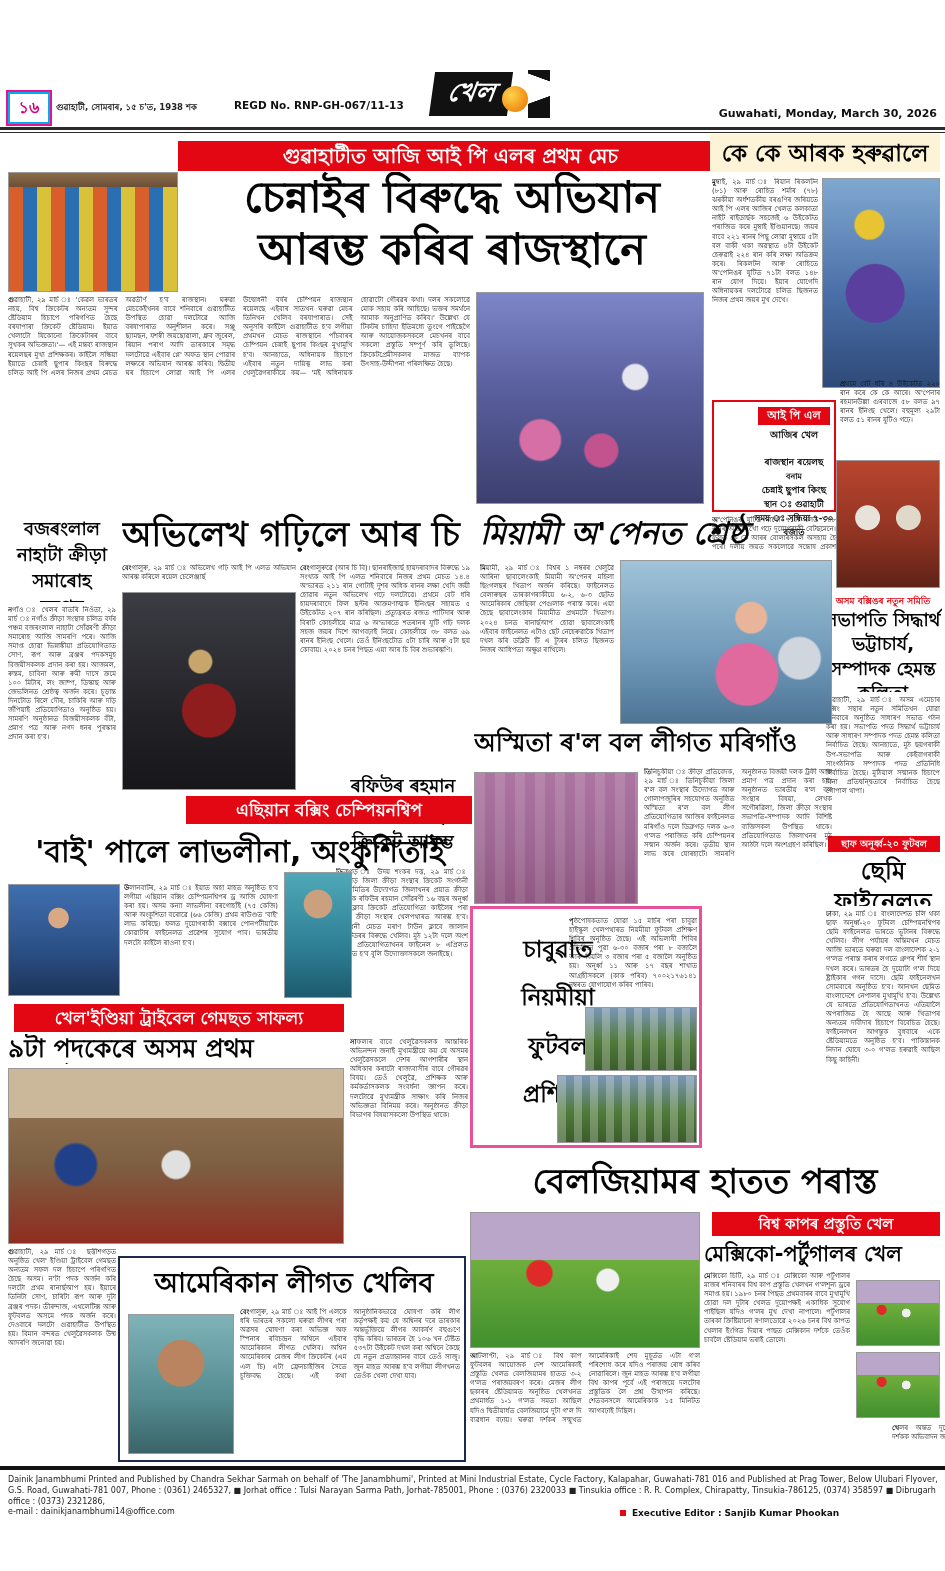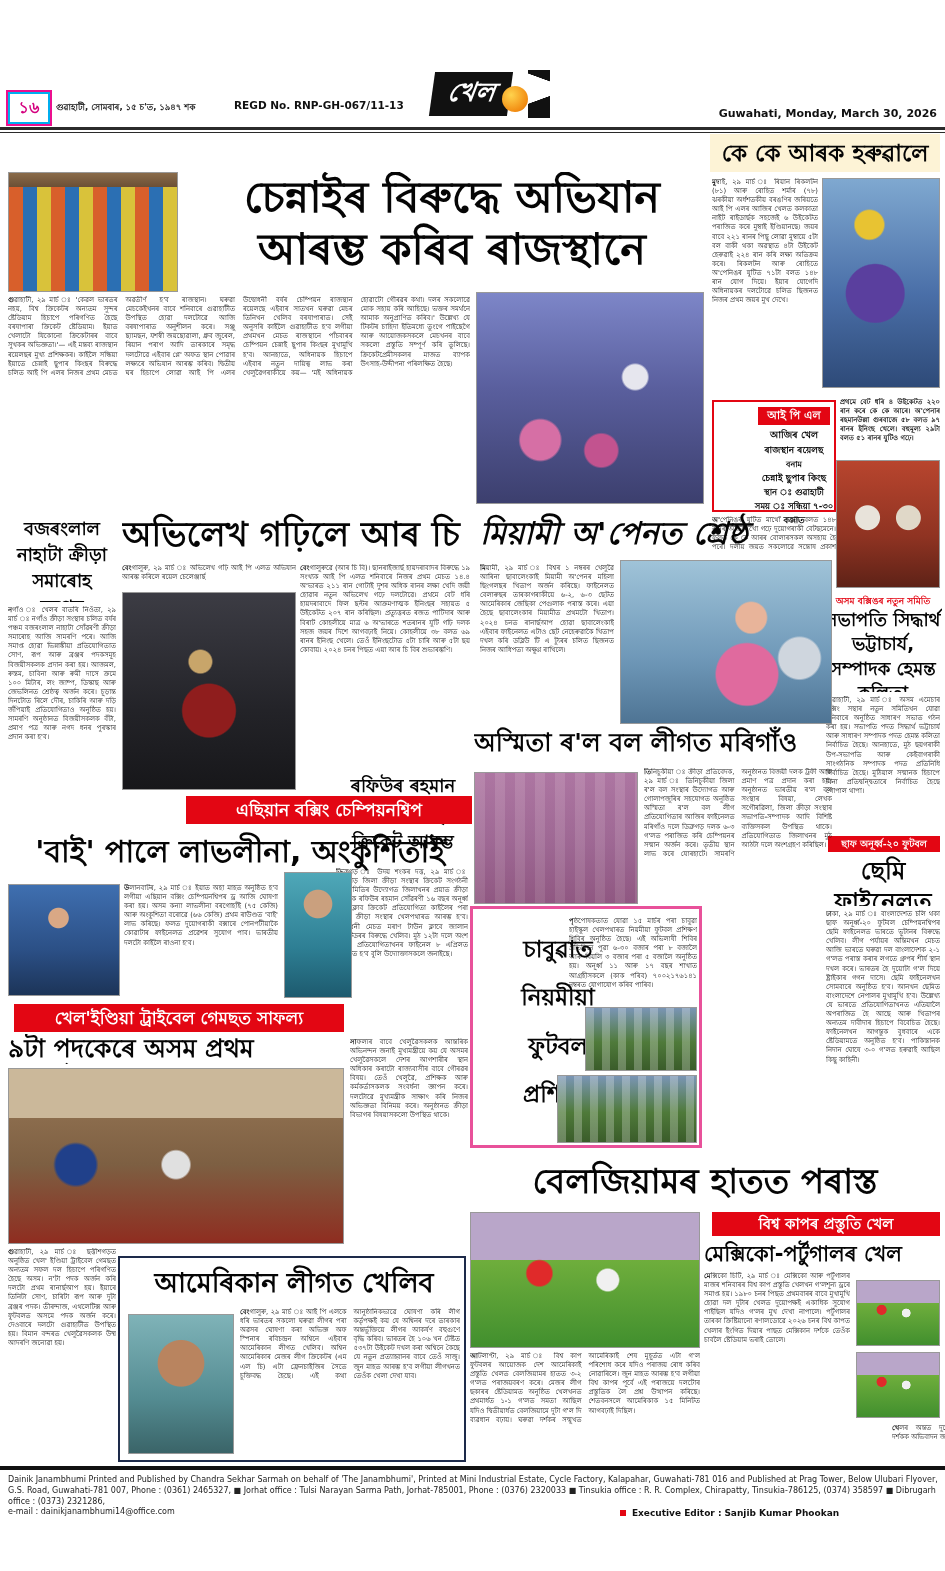--- a/index.html
+++ b/index.html
@@ -75,53 +75,54 @@
   .pinkbox{border:3px solid #e8519a;box-sizing:border-box;background:#fff;}
   .ashbox{border:2px solid #1d2a4a;box-sizing:border-box;background:#fff;}
   .small-bold{font-weight:bold;}
 </style>
 </head>
 <body>
 
 <div class="page">
 
   <div class="abs pgnum" style="left:8px;top:92px;width:38px;height:28px;font-size:16px;">১৬</div>
-  <div class="abs small-bold" style="left:56px;top:101px;width:175px;font-size:8.5px;color:#222;">গুৱাহাটী, সোমবাৰ, ১৫ চ'ত, ১৯৪৭ শক</div>
+  <div class="abs small-bold" style="left:56px;top:101px;width:175px;font-size:8.5px;color:#222;">গুৱাহাটী, সোমবাৰ, ১৫ চ'ত, 1938 শক</div>
   <div class="abs small-bold" style="left:234px;top:99px;width:190px;font-size:10.5px;color:#111;">REGD No. RNP-GH-067/11-13</div>
 
   <div class="abs" style="left:432px;top:64px;width:130px;height:58px;">
     <div class="logo-blk abs" style="left:0;top:8px;width:78px;height:44px;">
       <span style="color:#fff;font-size:26px;font-weight:bold;font-style:italic;">খেল</span>
     </div>
     <div class="abs" style="left:70px;top:22px;width:26px;height:26px;border-radius:50%;
          background:radial-gradient(circle at 35% 35%,#ffd34d,#f28c12 70%,#c96a00);"></div>
     <div class="abs" style="left:96px;top:6px;width:22px;height:48px;
          background:linear-gradient(200deg,#111 20%,transparent 21%),linear-gradient(160deg,transparent 60%,#111 61%);"></div>
   </div>
 
   <div class="abs small-bold" style="left:685px;top:99px;width:252px;font-size:11px;text-align:right;color:#111;margin-top:8px;">Guwahati, Monday, March 30, 2026</div>
 
   <div class="abs rule" style="left:0;top:127px;width:945px;height:3px;"></div>
   <div class="abs rule" style="left:0;top:132px;width:945px;height:1px;"></div>
   <div class="abs small-bold" style="left:800px;top:135px;width:140px;font-size:11px;text-align:right;color:#111;">দৈনিক জনমভূমি ·</div>
 
+  <div class="abs banner" style="left:178px;top:141px;width:545px;height:30px;font-size:20px;line-height:30px;">গুৱাহাটীত আজি আই পি এলৰ প্ৰথম মেচ</div>
   <div class="abs photo ph-stadium" style="left:8px;top:172px;width:170px;height:120px;"></div>
   <div class="abs hl center" style="left:188px;top:172px;width:528px;height:120px;font-size:43px;line-height:1.2;">চেন্নাইৰ বিৰুদ্ধে অভিযান আৰম্ভ কৰিব ৰাজস্থানে</div>
   <div class="abs body-txt cols4" style="left:8px;top:296px;width:462px;height:206px;">গুৱাহাটী, ২৯ মাৰ্চ ঃ 'কেৱল ভাৰতৰ নহয়, বিশ্ব ক্ৰিকেটৰ অন্যতম সুন্দৰ ষ্টেডিয়াম হিচাপে পৰিগণিত হৈছে বৰষাপাৰা ক্ৰিকেট ষ্টেডিয়াম। ইয়াত খেলাটো যিকোনো ক্ৰিকেটাৰৰ বাবে সুখকৰ অভিজ্ঞতা।'— এই মন্তব্য ৰাজস্থান ৰয়েলছৰ মুখ্য প্ৰশিক্ষকৰ। কাইলৈ সন্ধিয়া ইয়াতে চেন্নাই ছুপাৰ কিংছৰ বিৰুদ্ধে চলিত আই পি এলৰ নিজৰ প্ৰথম মেচত অৱতীৰ্ণ হ'ব ৰাজস্থান। ঘৰুৱা মেচকেইখনৰ বাবে শনিবাৰে গুৱাহাটীত উপস্থিত হোৱা দলটোৱে আজি বৰষাপাৰাত অনুশীলন কৰে। সঞ্জু ছ্যামছন, যশস্বী জয়ছোৱালা, ধ্ৰুব জুৰেল, ৰিয়ান পৰাগ আদি তাৰকাৰে সমৃদ্ধ দলটোৱে এইবাৰ প্লে' অফত স্থান পোৱাৰ লক্ষ্যৰে অভিযান আৰম্ভ কৰিব। দ্বিতীয় ঘৰ হিচাপে লোৱা আই পি এলৰ উদ্বোধনী বৰ্ষৰ চেম্পিয়ন ৰাজস্থান ৰয়েলছে এইবাৰ সাতখন ঘৰুৱা মেচৰ তিনিখন খেলিব বৰষাপাৰাত। সেই অনুসৰি কাইলৈ গুৱাহাটীত হ'ব লগীয়া প্ৰথমখন মেচত ৰাজস্থানে পাঁচবাৰৰ চেম্পিয়ন চেন্নাই ছুপাৰ কিংছৰ মুখামুখি হ'ব। আনহাতে, অধিনায়ক হিচাপে এইবাৰ নতুন দায়িত্ব লাভ কৰা খেলুৱৈগৰাকীয়ে কয়— 'মই অধিনায়ক হোৱাটো গৌৰৱৰ কথা। দলৰ সকলোৱে মোক সহায় কৰি আহিছে। ভক্তৰ সমৰ্থনে আমাক অনুপ্ৰাণিত কৰিব।' উল্লেখ্য যে টিকটৰ চাহিদা ইতিমধ্যে তুংগে পাইছেগৈ আৰু আয়োজকসকলে মেচখনৰ বাবে সকলো প্ৰস্তুতি সম্পূৰ্ণ কৰি তুলিছে। ক্ৰিকেটপ্ৰেমীসকলৰ মাজত ব্যাপক উৎসাহ-উদ্দীপনা পৰিলক্ষিত হৈছে।</div>
   <div class="abs photo ph-players" style="left:476px;top:292px;width:228px;height:212px;"></div>
 
   <div class="abs hl center" style="left:710px;top:134px;width:230px;height:38px;font-size:23px;line-height:38px;background:#fdf3d6;">কে কে আৰক হৰুৱালে মুম্বায়ে</div>
   <div class="abs body-txt" style="left:712px;top:178px;width:106px;height:220px;">মুম্বাই, ২৯ মাৰ্চ ঃ ৰিয়ান ৰিকলটন (৮১) আৰু ৰোহিত শৰ্মাৰ (৭৮) ঝৰকীয়া অৰ্ধশতকীয় বৰঙণিৰ জৰিয়তে আই পি এলৰ আজিৰ খেলত কলকাতা নাইট ৰাইডাৰ্ছক সহজেই ৬ উইকেটত পৰাজিত কৰে মুম্বাই ইণ্ডিয়ানছে। জয়ৰ বাবে ২২১ ৰানৰ পিছু লোৱা মুম্বায়ে ৫টা বল বাকী থকা অৱস্থাত ৪টা উইকেট হেৰুৱাই ২২৪ ৰান কৰি লক্ষ্য অতিক্ৰম কৰে। ৰিকলটন আৰু ৰোহিতে অ'পেনিঙৰ যুটিত ৭১টা বলত ১৪৮ ৰান যোগ দিয়ে। ইয়াৰ যোগেদি অধিনায়কৰ দলটোৱে চলিত ছিজনত নিজৰ প্ৰথম জয়ৰ মুখ দেখে।</div>
   <div class="abs photo ph-batsman" style="left:822px;top:178px;width:118px;height:210px;"></div>
-  <div class="abs body-txt" style="left:840px;top:398px;width:100px;height:62px;font-weight:bold;">প্ৰথমে বেট ধৰি ৪ উইকেটত ২২০ ৰান কৰে কে কে আৰে। অ'পেনাৰ ৰহমানউল্লা গুৰবাজে ৫৮ বলত ৯৭ ৰানৰ ইনিংছ খেলে। বহুমূল্য ২৯টা বলত ৫১ ৰানৰ যুটিও গঢ়ে।</div>
+  <div class="abs body-txt" style="left:840px;top:380px;width:100px;height:62px;">প্ৰথমে বেট ধৰি ৪ উইকেটত ২২০ ৰান কৰে কে কে আৰে। অ'পেনাৰ ৰহমানউল্লা গুৰবাজে ৫৮ বলত ৯৭ ৰানৰ ইনিংছ খেলে। বহুমূল্য ২৯টা বলত ৫১ ৰানৰ যুটিও গঢ়ে।</div>
 
   <div class="abs ipl-box" style="left:712px;top:400px;width:124px;height:112px;">
     <div class="banner" style="margin:5px auto 3px;width:72px;height:18px;font-size:11px;line-height:18px;">আই পি এল</div>
     <div class="small-bold" style="font-size:9.5px;">আজিৰ খেল</div>
-    <div class="small-bold" style="font-size:9px;">ৰাজস্থান ৰয়েলছ</div>
+    <div class="small-bold" style="font-size:9px;margin-top:12px;">ৰাজস্থান ৰয়েলছ</div>
     <div class="small-bold" style="font-size:8px;">বনাম</div>
     <div class="small-bold" style="font-size:9px;">চেন্নাই ছুপাৰ কিংছ</div>
     <div class="small-bold" style="font-size:8.5px;">স্থান ঃ গুৱাহাটী</div>
     <div class="small-bold" style="font-size:8.5px;">সময় ঃ সন্ধিয়া ৭-৩০ বজাত</div>
   </div>
   <div class="abs body-txt" style="left:712px;top:516px;width:124px;height:36px;">অ'পেনিঙৰ যুটিত মাথোঁ ৭১টা বলত ১৪৮ ৰানৰ অভিলেখো গঢ়ে দুয়োগৰাকী বেটছমেনে। ফলত কে কে আৰৰ বোলাৰসকল অসহায় হৈ পৰে। দলীয় জয়ত সকলোৱে সন্তোষ প্ৰকাশ কৰে।</div>
   <div class="abs photo ph-felicit" style="left:836px;top:460px;width:104px;height:128px;"></div>
 
   <div class="abs small-bold center" style="left:826px;top:594px;width:114px;font-size:9px;color:#e30613;">অসম বক্সিঙৰ নতুন সমিতি</div>
   <div class="abs hl center" style="left:824px;top:608px;width:118px;height:84px;font-size:18px;line-height:1.35;">সভাপতি সিদ্ধাৰ্থ ভট্টাচাৰ্য, সম্পাদক হেমন্ত কলিতা</div>

